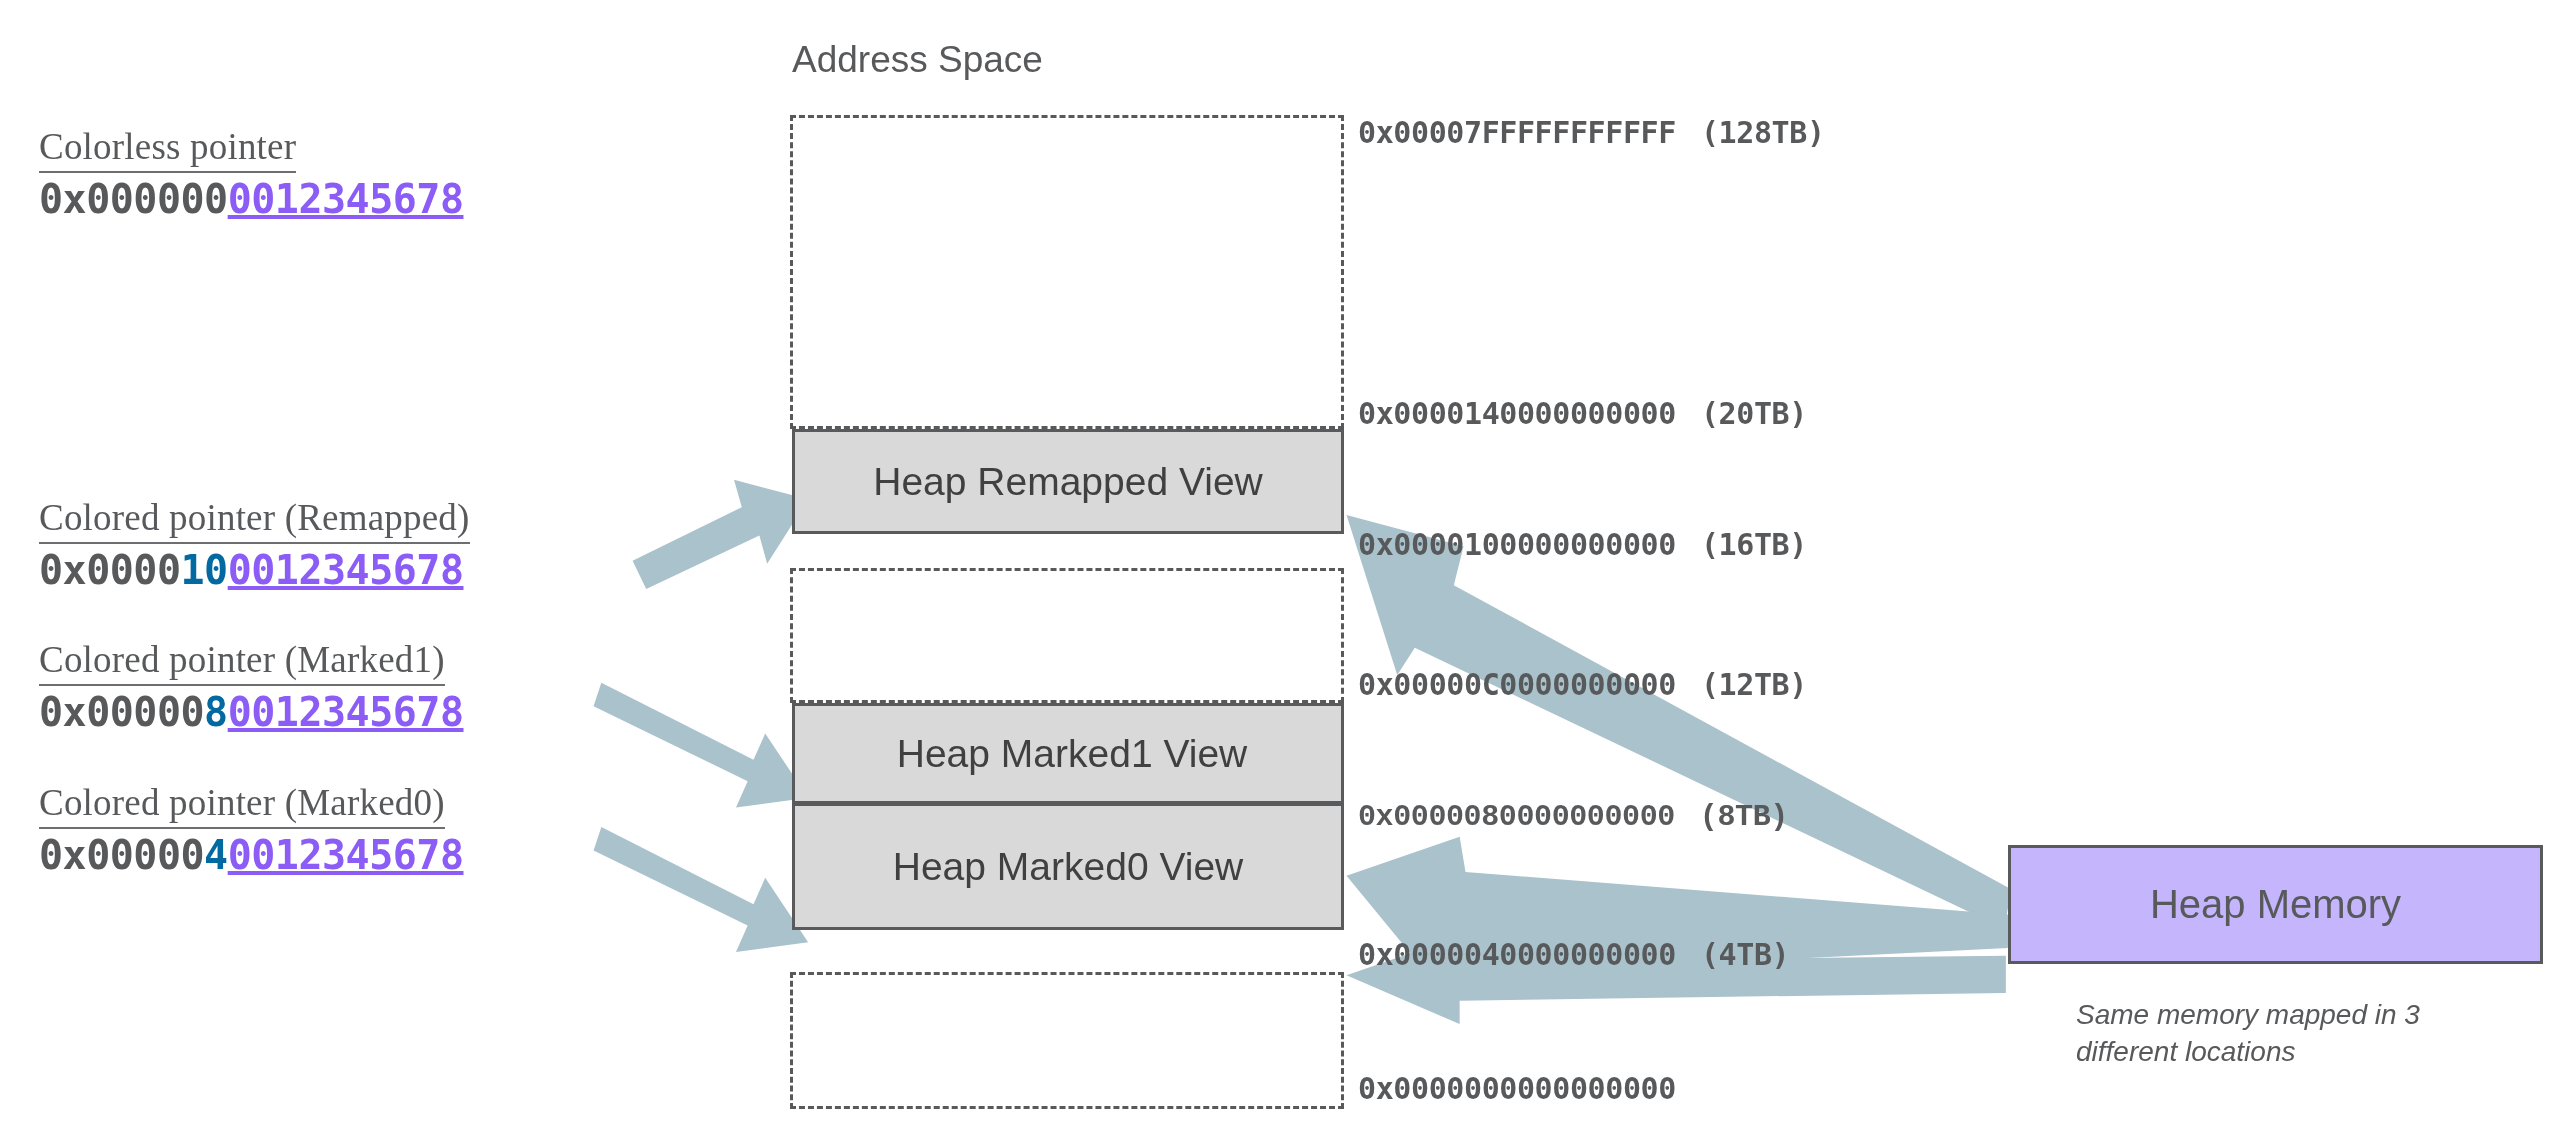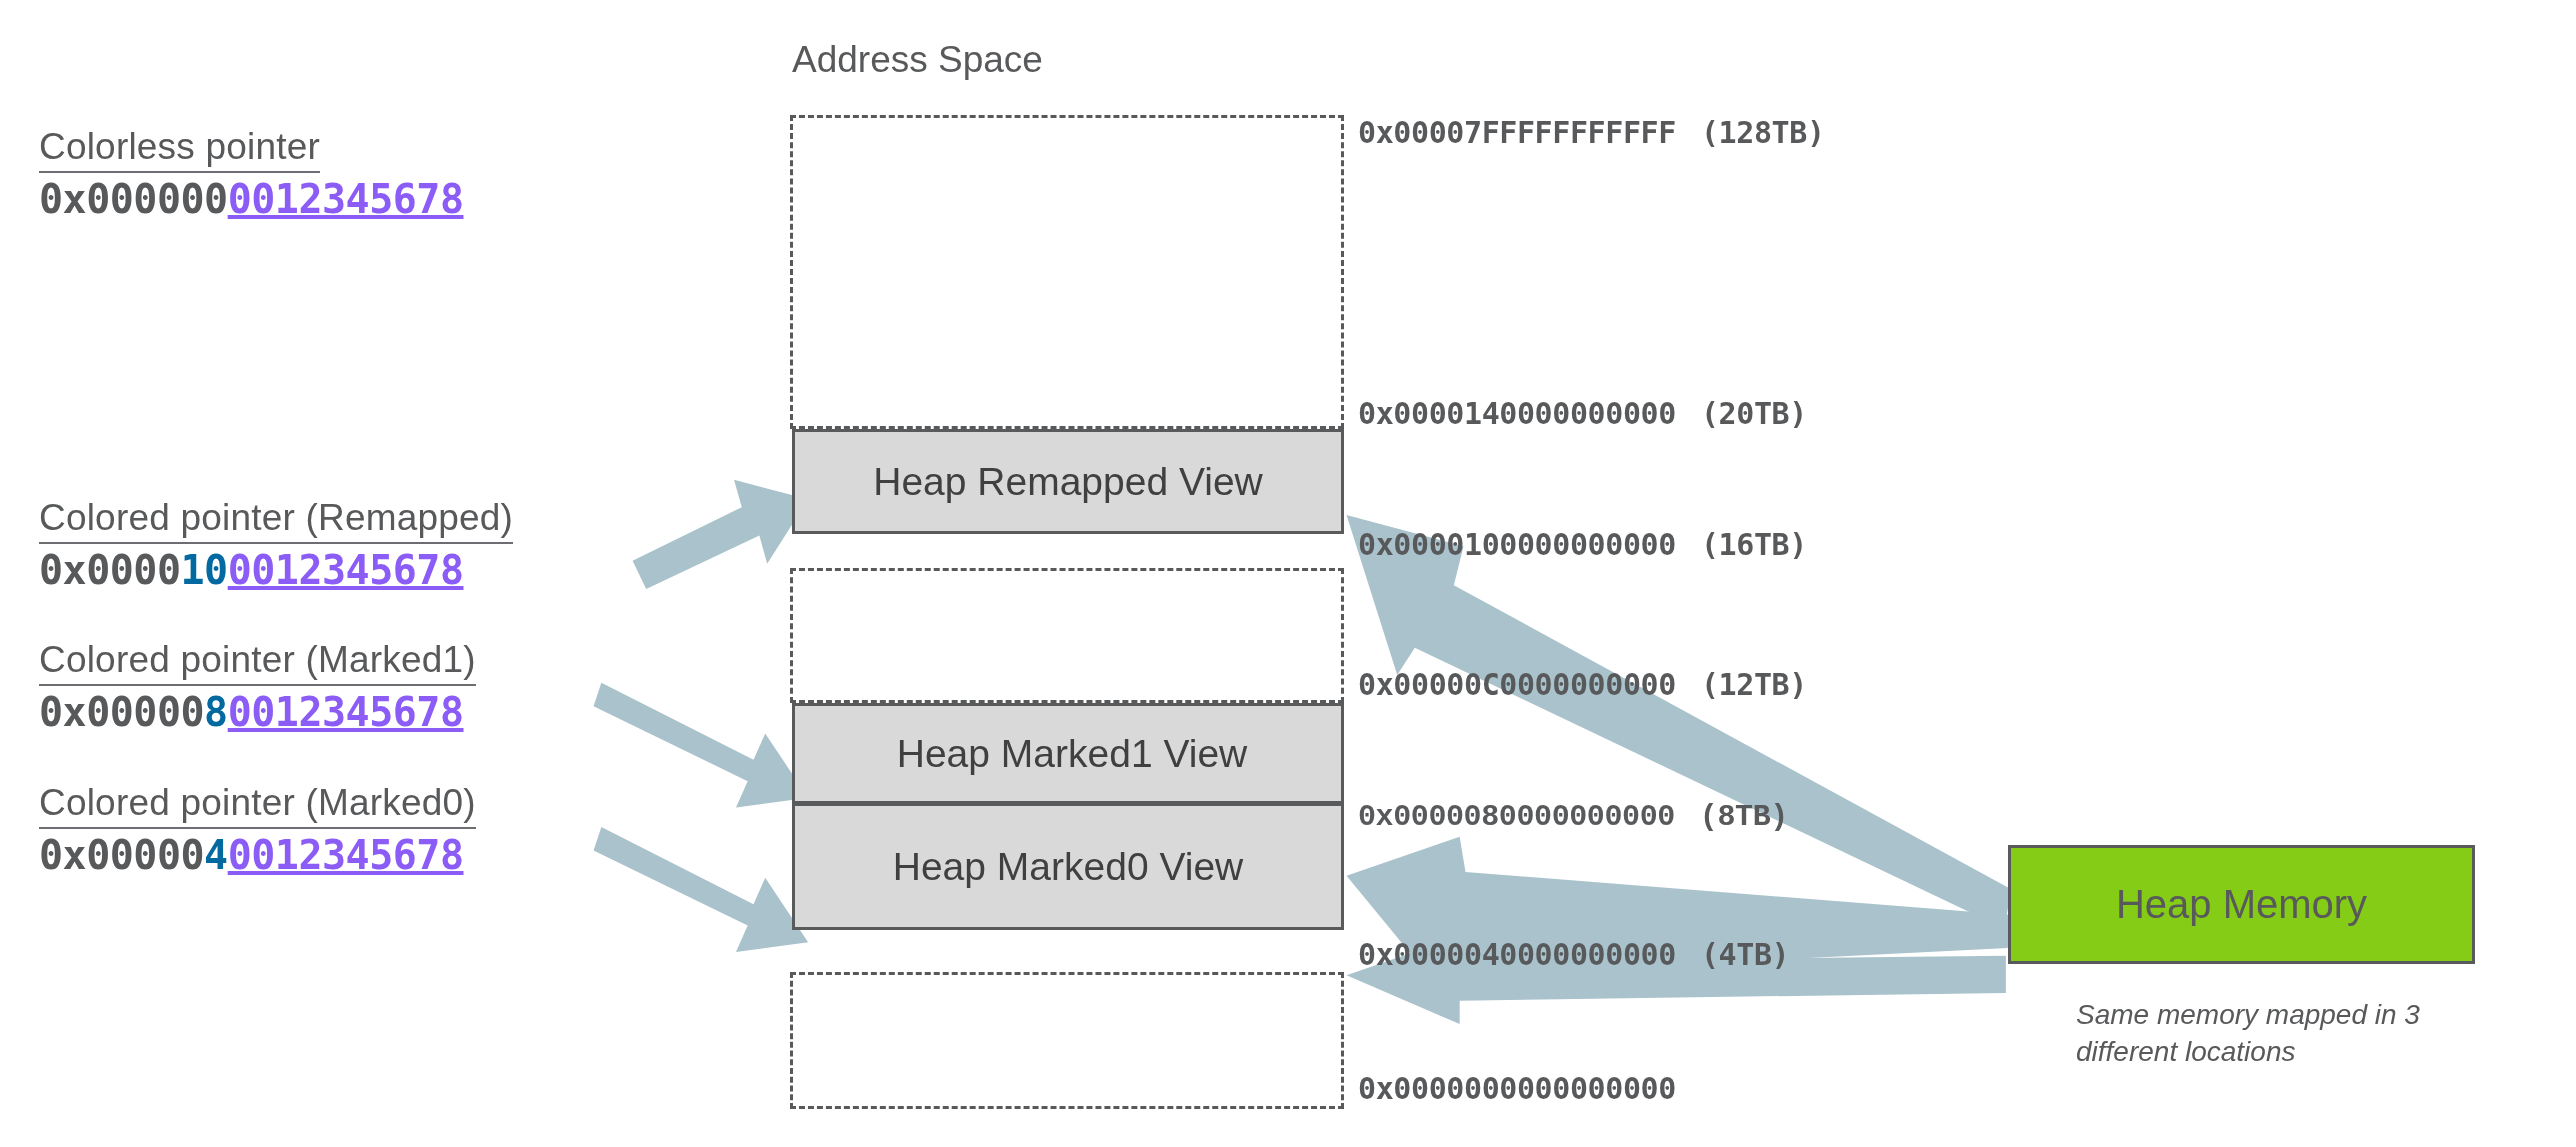--- a/index.html
+++ b/index.html
@@ -26,20 +26,21 @@
   }
   .ptr-title {
     font-size: 37px;
     color: #58595b;
     letter-spacing: 0.2px;
     line-height: 1.18;
     white-space: nowrap;
     border-bottom: 2.9px solid #6d6e71;
     display: inline-block;
     padding-bottom: 2px;
+    font-family: Liberation Serif, serif;
   }
   .ptr-hex {
     font-family: "DejaVu Sans Mono", monospace;
     font-size: 40px;
     font-weight: bold;
     color: #58595b;
     white-space: nowrap;
     line-height: 1.12;
     margin-top: 3.9px;
     letter-spacing: -0.5px;
@@ -92,25 +93,25 @@
     white-space: nowrap;
     letter-spacing: -0.4px;
   }
   .addr-label .sz { margin-left: 25px; }
 
   
   #heap-memory-box {
     position: absolute;
     left: 2008px;
     top: 845px;
-    width: 467px;
+    width: 535px;
     height: 119px;
     box-sizing: border-box;
     border: 3.9px solid #595a5c;
-    background: #84cc16;
+    background: #c4b5fd;
     display: flex;
     align-items: center;
     justify-content: center;
   }
   #heap-memory-box span {
     font-size: 40px;
     color: #58595b;
     white-space: nowrap;
   }
   #heap-memory-caption {

